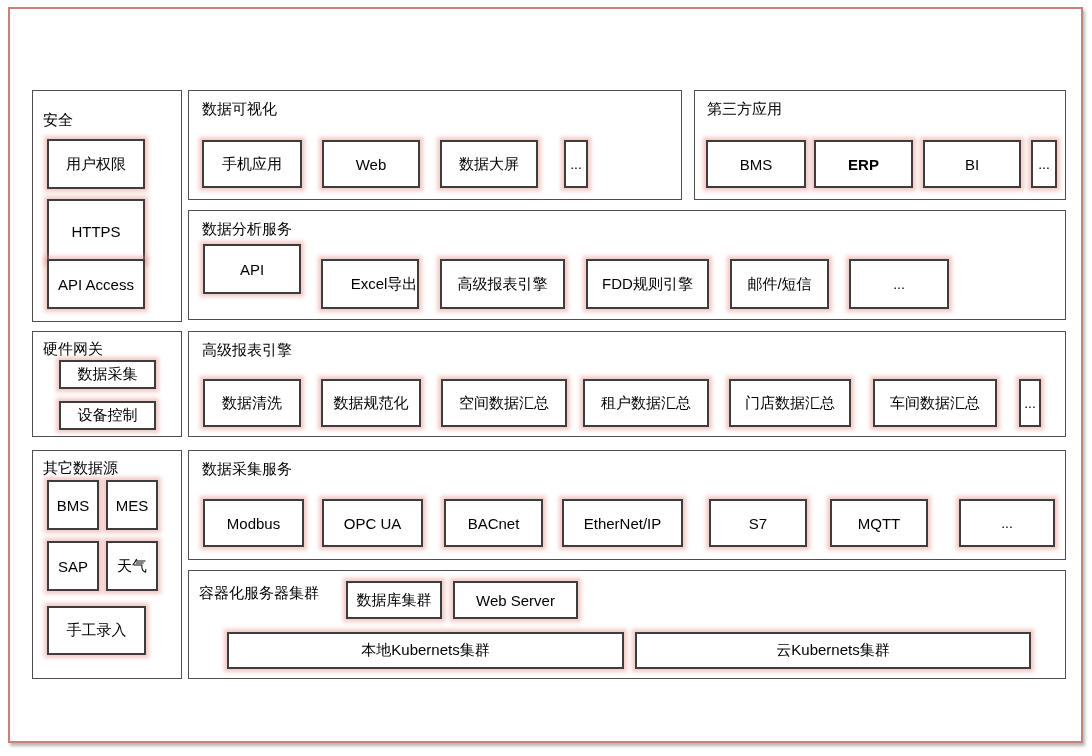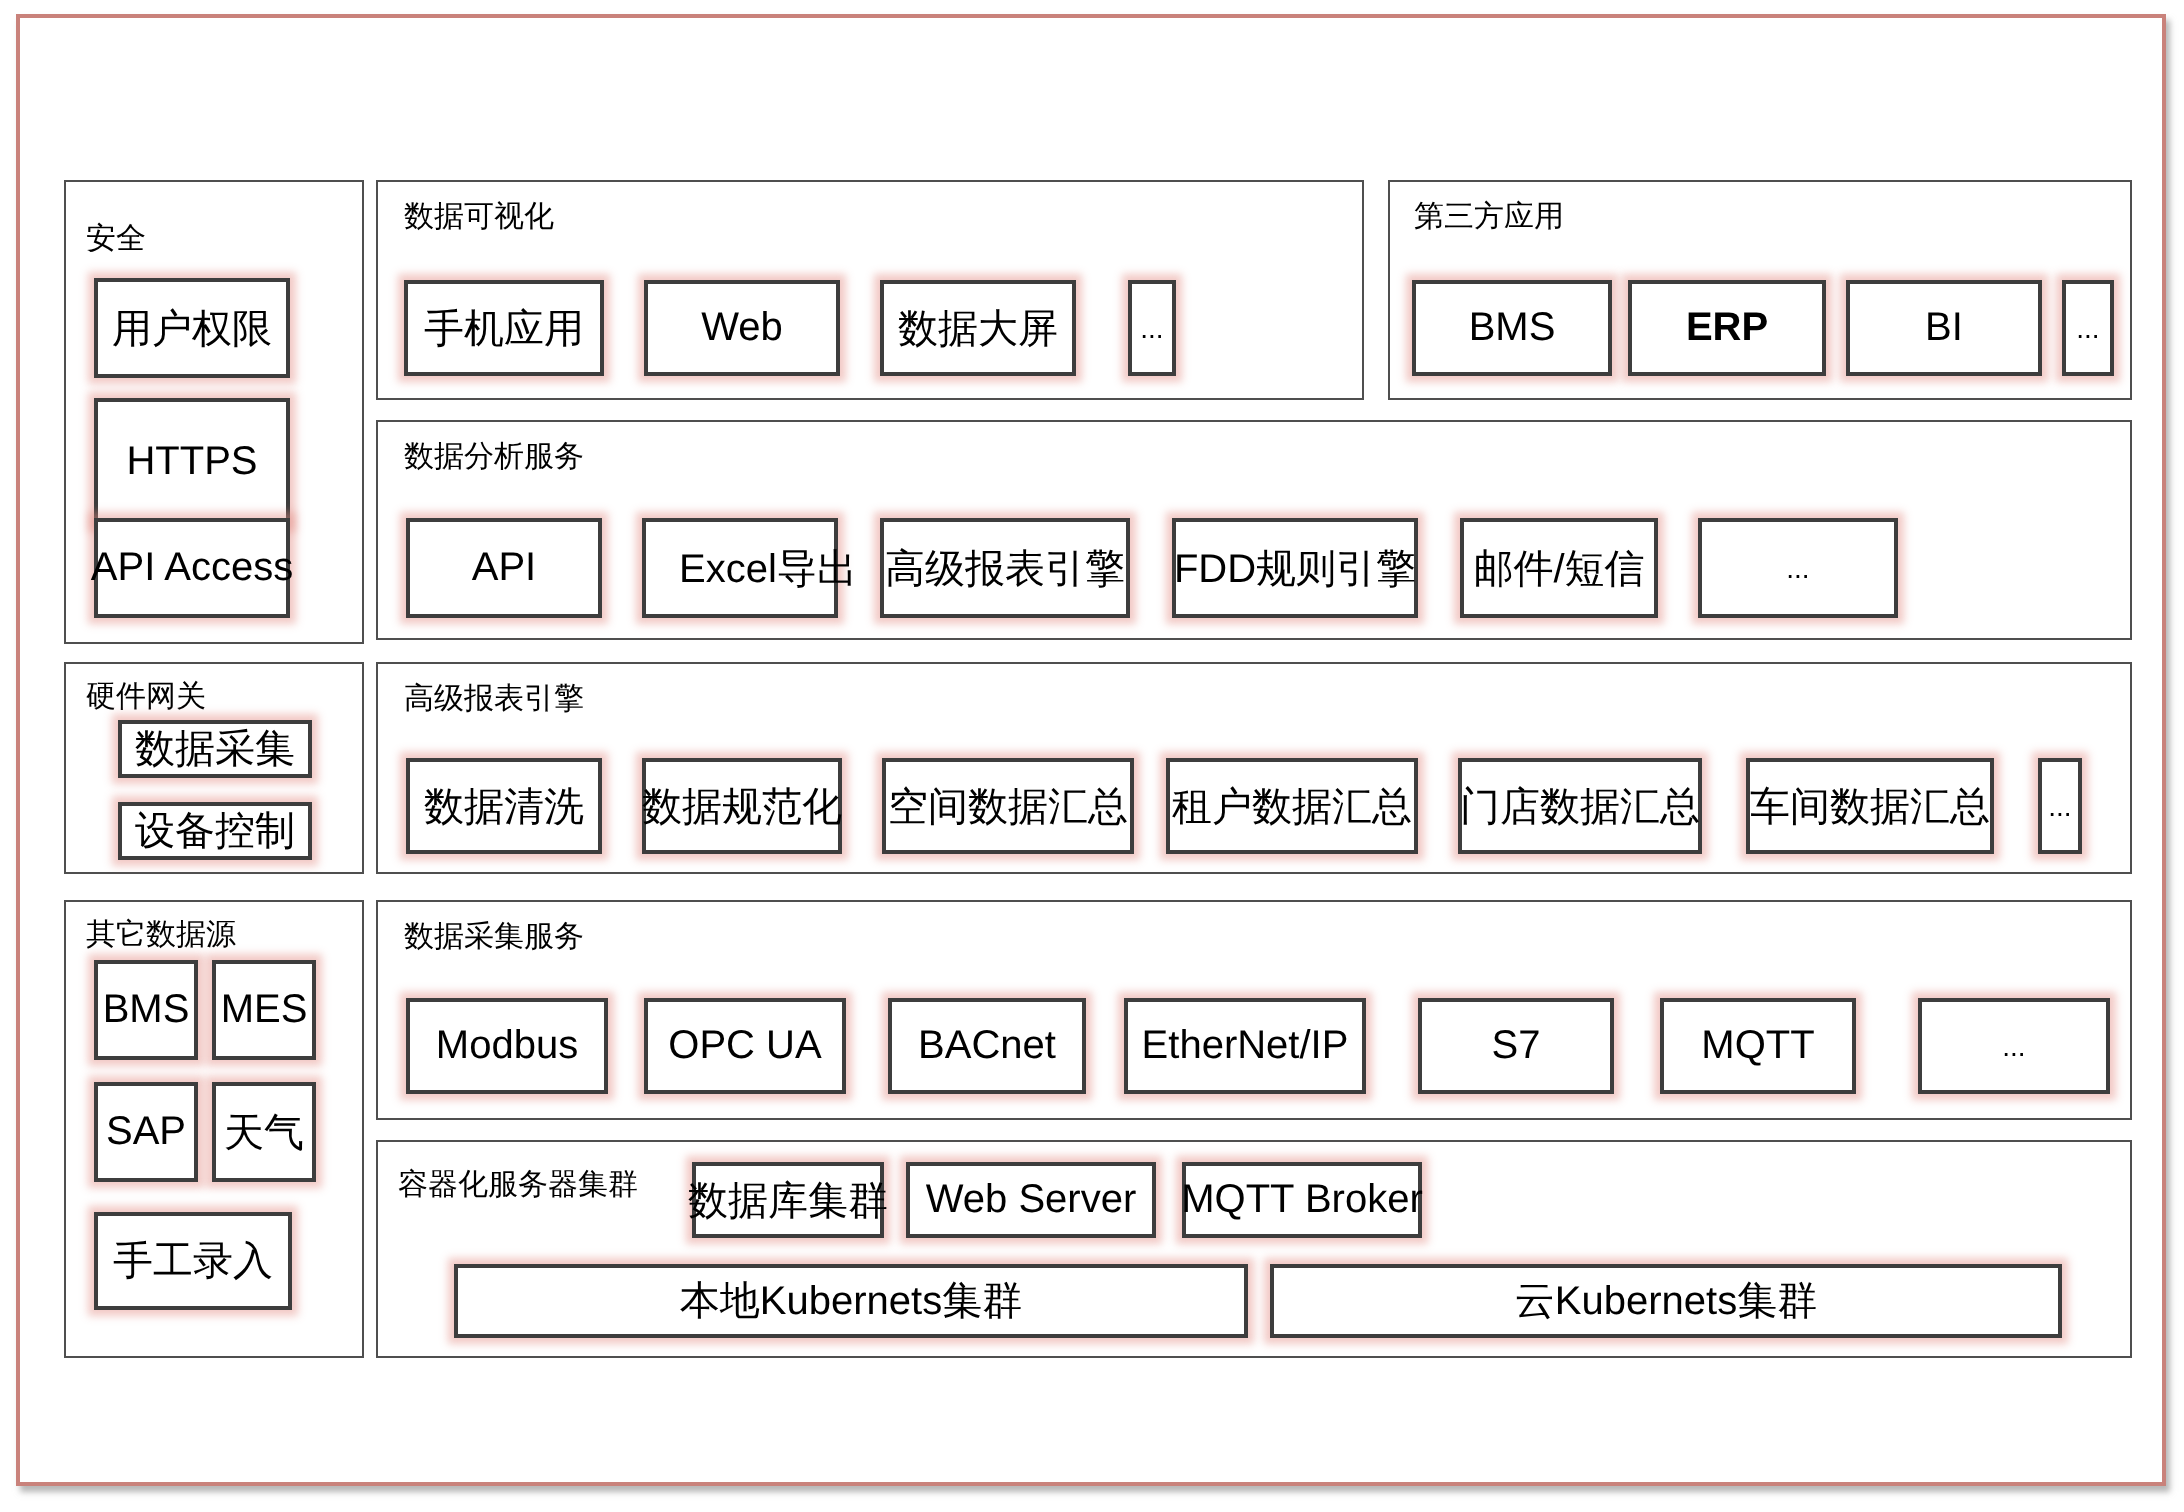--- a/index.html
+++ b/index.html
@@ -37,21 +37,21 @@
     color: #000;
   }
 
   .node {
     position: absolute;
     border: 2px solid #3d3d3d;
     background: #ffffff;
     display: flex;
     align-items: center;
     justify-content: center;
-    font-size: 20px;
+    font-size: 15px;
     white-space: nowrap;
     color: #000;
     box-shadow: 0 0 4px 3px rgba(226,138,128,0.45);
   }
   .node.small { font-size: 14px; }
 </style>
 </head>
 <body>
 
 <div class="canvas">
@@ -75,21 +75,21 @@
     <div class="panel" style="left:684px; top:81px; width:372px; height:110px;">
       <div class="panel-title" style="left:12px; top:9px;">第三方应用</div>
       <div class="node" style="left:11px; top:49px; width:100px; height:48px;">BMS</div>
       <div class="node" style="left:119px; top:49px; width:99px; height:48px;font-weight:bold;">ERP</div>
       <div class="node" style="left:228px; top:49px; width:98px; height:48px;">BI</div>
       <div class="node small" style="left:336px; top:49px; width:26px; height:48px;">...</div>
     </div>
 
     <div class="panel" style="left:178px; top:201px; width:878px; height:110px;">
       <div class="panel-title" style="left:13px; top:9px;">数据分析服务</div>
-      <div class="node" style="left:14px; top:48px; width:98px; height:50px;">API</div>
+      <div class="node" style="left:14px; top:33px; width:98px; height:50px;">API</div>
       <div class="node" style="left:132px; top:48px; width:98px; height:50px;padding-left:28px;">Excel导出</div>
       <div class="node" style="left:251px; top:48px; width:125px; height:50px;">高级报表引擎</div>
       <div class="node" style="left:397px; top:48px; width:123px; height:50px;">FDD规则引擎</div>
       <div class="node" style="left:541px; top:48px; width:99px; height:50px;">邮件/短信</div>
       <div class="node small" style="left:660px; top:48px; width:100px; height:50px;">...</div>
     </div>
 
     <div class="panel" style="left:22px; top:322px; width:150px; height:106px;">
       <div class="panel-title" style="left:10px; top:8px;">硬件网关</div>
       <div class="node" style="left:26px; top:28px; width:97px; height:29px;">数据采集</div>
@@ -124,19 +124,18 @@
       <div class="node" style="left:373px; top:48px; width:121px; height:48px;">EtherNet/IP</div>
       <div class="node" style="left:520px; top:48px; width:98px; height:48px;">S7</div>
       <div class="node" style="left:641px; top:48px; width:98px; height:48px;">MQTT</div>
       <div class="node small" style="left:770px; top:48px; width:96px; height:48px;">...</div>
     </div>
 
     <div class="panel" style="left:178px; top:561px; width:878px; height:109px;">
       <div class="panel-title" style="left:10px; top:13px;">容器化服务器集群</div>
       <div class="node" style="left:157px; top:10px; width:96px; height:38px;">数据库集群</div>
       <div class="node" style="left:264px; top:10px; width:125px; height:38px;">Web Server</div>
-      <div class="node" style="left:402px; top:10px; width:120px; height:38px;">MQTT Broker</div>
       <div class="node" style="left:38px; top:61px; width:397px; height:37px;">本地Kubernets集群</div>
       <div class="node" style="left:446px; top:61px; width:396px; height:37px;">云Kubernets集群</div>
     </div>
 
   </div>
 </div>
 
 </body></html>

